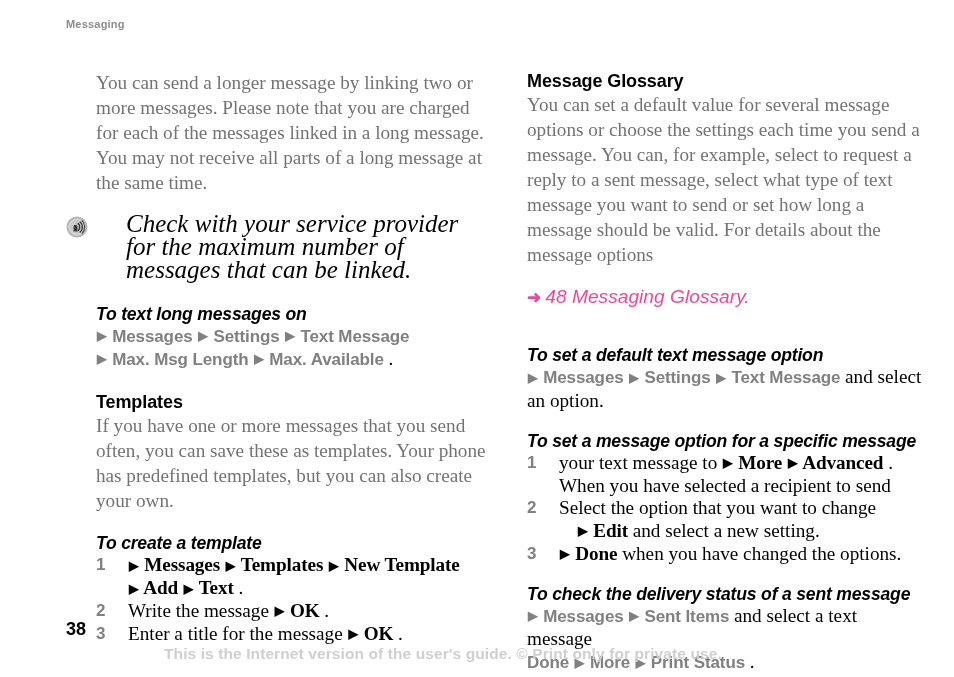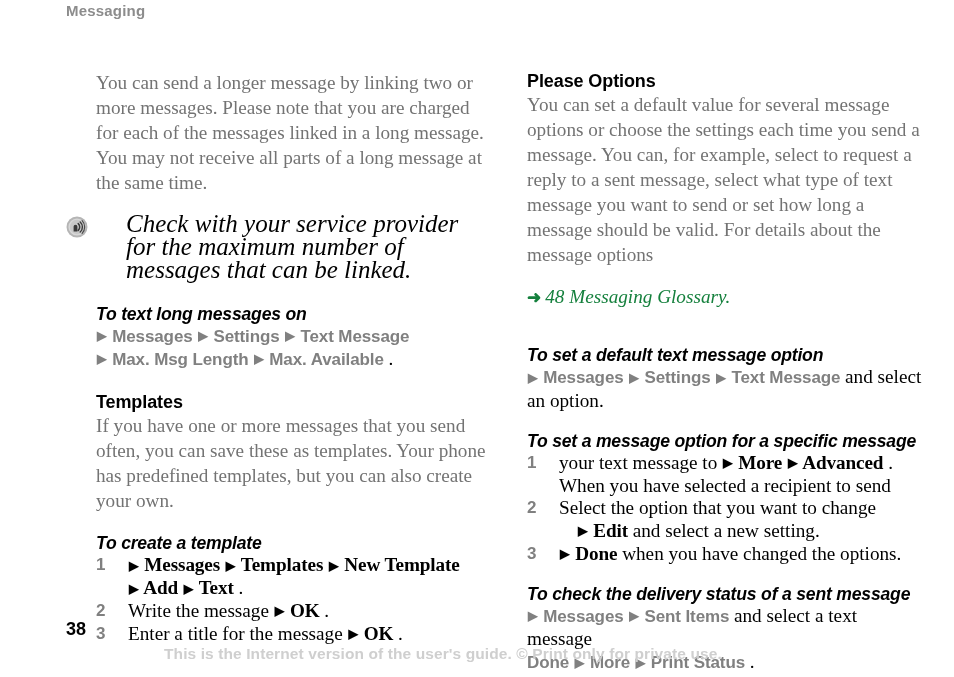--- a/index.html
+++ b/index.html
@@ -13,24 +13,24 @@
     position: relative;
     overflow: hidden;
     font-family: "Liberation Serif", serif;
     color: #000000;
   }
 
   
   .page-header {
     position: absolute;
     left: 66px;
-    top: 2px;
-    font-family: "Liberation Sans", sans-serif;
-    font-weight: bold;
-    font-size: 15px;
+    top: 18px;
+    font-family: "Liberation Sans", sans-serif;
+    font-weight: bold;
+    font-size: 11px;
     color: #8c8c8c;
     letter-spacing: 0.2px;
     text-align: right;
   }
 
   
   .col {
     position: absolute;
     top: 70px;
     width: 400px;
@@ -145,24 +145,24 @@
   .step-body {
     font-family: "Liberation Serif", serif;
     font-size: 19.2px;
     line-height: 22.4px;
     color: #000;
     display: block;
   }
 
   
   .xref {
-    font-family: Liberation Serif, serif;
+    font-family: Liberation Sans, sans-serif;
     font-style: italic;
     font-size: 19.2px;
-    color: #15803d;
+    color: #ec4899;
   }
   .xref .bigarrow {
     font-style: normal;
     font-weight: bold;
     font-size: 17px;
     padding-right: 4px;
   }
   .sp-18 { height: 18px; }
   .sp-20 { height: 20px; }
   .sp-22 { height: 22px; }
@@ -248,21 +248,21 @@
           <span class="num">3</span>
           <div class="step-body menu"><span class="ser">Enter a title for the message </span><span class="arr">▶</span> <span>OK</span> <span class="ser">.</span></div>
         </li>
       </ol>
   </div>
 </div>
 
 <div class="col col-right">
 
   <div>
-    <h2 class="h-section">Please Options</h2>
+    <h2 class="h-section">Message Glossary</h2>
     <p class="body">You can set a default value for several message options or choose the settings each time you send a message. You can, for example, select to request a reply to a sent message, select what type of text message you want to send or set how long a message should be valid. For details about the message options</p>
     <p class="xref">
       <span class="bigarrow">➜</span><span>48 Messaging Glossary.</span>
     </p>
   </div>
 
   <div class="sp-18"></div>
 
   <div>
     <h3 class="h-task">To set a default text message option</h3>

